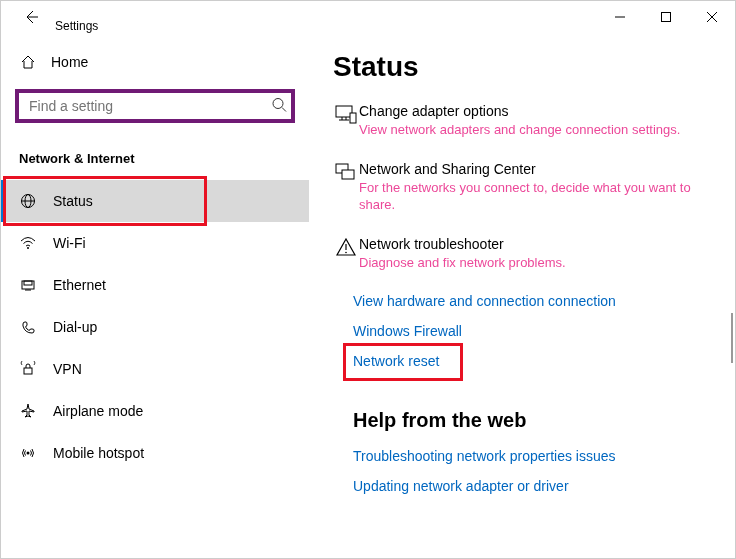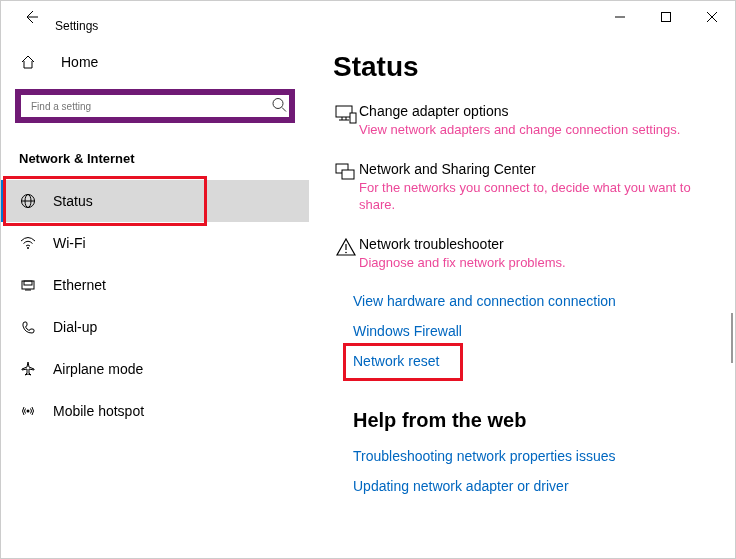--- a/index.html
+++ b/index.html
@@ -41,33 +41,33 @@
   }
   .sidebar {
     width: 308px;
     padding: 10px 0 0 0;
     position: relative;
   }
   .home-row {
     display: flex;
     align-items: center;
     padding: 10px 0 10px 18px;
-    gap: 24px;
+    gap: 14px;
   }
   .home-row .lbl { font-size: 14px; }
   .search-wrap {
     margin: 8px 14px 0 14px;
   }
   .search-input {
     width: 100%;
     height: 34px;
-    border: 6px solid #701a75;
+    border: 4px solid #701a75;
     background: #fff;
     padding: 0 18px 0 10px;
-    font-size: 10px;
+    font-size: 14px;
     outline: none;
   }
   .search-box {
     position: relative;
   }
   .search-icon {
     position: absolute;
     right: 8px; top: 50%;
     transform: translateY(-50%);
     color: #333;
@@ -248,20 +248,30 @@
 
     <div class="nav-item">
       <span class="nav-icon">
         <svg width="16" height="16" viewBox="0 0 16 16">
             <path d="M3 5 Q3 3 5 3 L6 3 Q7 3 7 5 L7 6 Q7 7 6 7 Q5 8 7 10 Q9 12 10 11 Q10 10 11 10 L12 10 Q14 10 14 11 L14 12 Q14 14 12 14 Q5 14 3 7 Z" fill="none" stroke="#000" stroke-width="1"></path>
           </svg>
       </span>
       <span class="nav-label">Dial-up</span>
     </div>
 
+    <div class="nav-item">
+      <span class="nav-icon">
+        <svg width="16" height="16" viewBox="0 0 16 16">
+            <rect x="4" y="7" width="8" height="6" fill="none" stroke="#000" stroke-width="1"></rect>
+            <path d="M6 7 V5 Q6 3 8 3 Q10 3 10 5 V7" fill="none" stroke="#000" stroke-width="1"></path>
+            <path d="M2 4 Q0 2 2 0 M14 4 Q16 2 14 0" fill="none" stroke="#000" stroke-width="0.8"></path>
+          </svg>
+      </span>
+      <span class="nav-label">VPN</span>
+    </div>
 
     <div class="nav-item">
       <span class="nav-icon">
         <svg width="16" height="16" viewBox="0 0 16 16">
             <path d="M8 1 L9 6 L14 8 L14 9 L9 8 L9 12 L11 14 L8 13 L5 14 L7 12 L7 8 L2 9 L2 8 L7 6 Z" fill="none" stroke="#000" stroke-width="1"></path>
           </svg>
       </span>
       <span class="nav-label">Airplane mode</span>
     </div>
 

